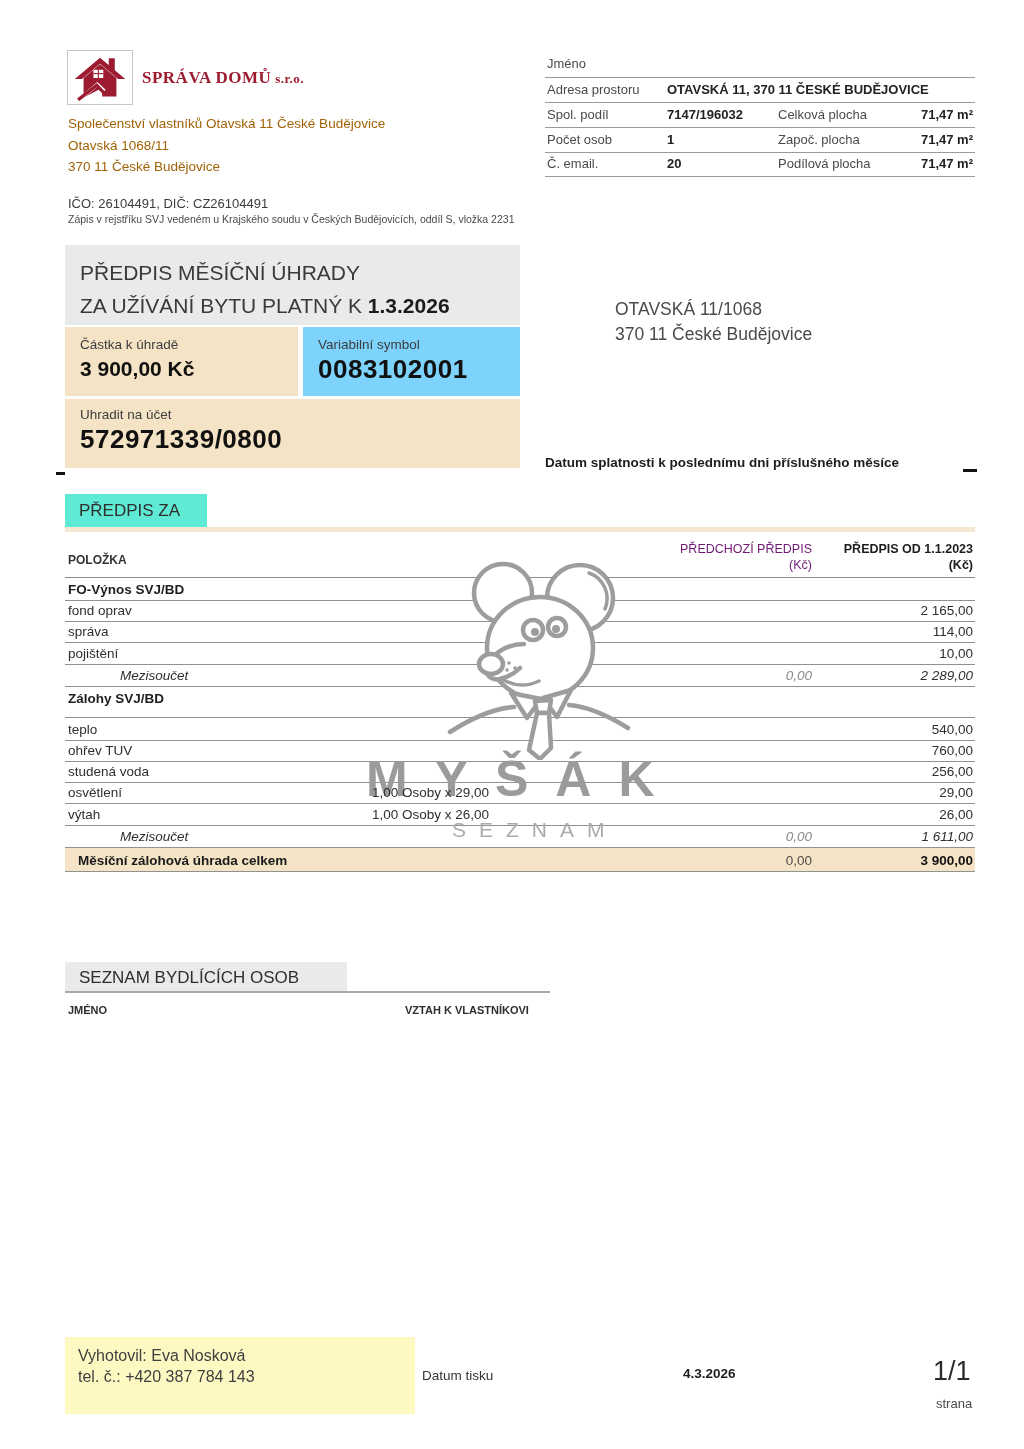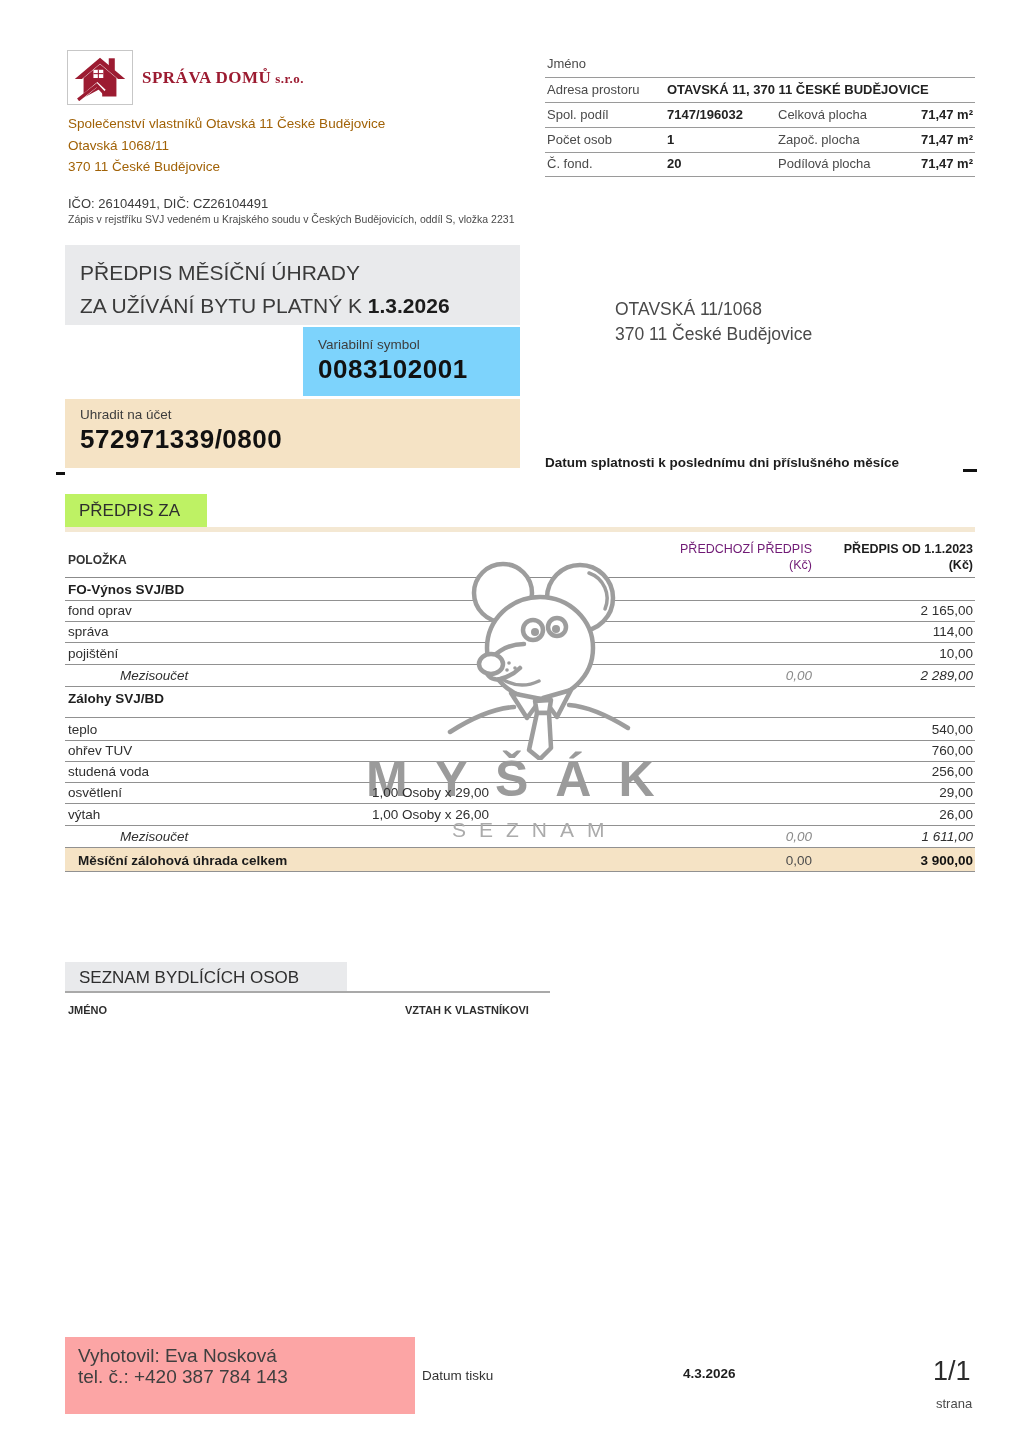--- a/index.html
+++ b/index.html
@@ -36,21 +36,21 @@
   .box-value.big { font-size:26px; margin-top:2px; letter-spacing:.5px; }
 
   .recipient { position:absolute; left:615px; top:297px; font-size:17.5px; line-height:25px; color:#4a4a4a; }
   .due-note { position:absolute; left:545px; top:455px; font-size:13.5px; font-weight:bold; color:#1d1d1d; }
 
   .fold-dash { position:absolute; background:#111; }
   .fold-left { left:56px; top:472px; width:9px; height:3px; }
   .fold-right{ left:963px; top:469px; width:14px; height:3px; }
 
   
-  .sec-items-label { position:absolute; left:65px; top:494px; width:142px; height:33px; background:#bef264; font-size:17px; color:#2e2e2e; padding:7px 0 0 14px; }
+  .sec-items-label { position:absolute; left:65px; top:494px; width:142px; height:33px; background:#5eead4; font-size:17px; color:#2e2e2e; padding:7px 0 0 14px; }
   .sec-items-strip { position:absolute; left:65px; top:527px; width:910px; height:5px; background:#f4e8d3; }
 
   .itable { position:absolute; left:65px; top:536px; width:910px; font-size:13.5px; color:#2f2f2f; }
   .ithead { position:relative; height:42px; border-bottom:1px solid #8b8b8b; }
   .ithead .c-item { position:absolute; left:3px; bottom:10px; font-weight:bold; font-size:12px; color:#333; }
   .ithead .c-prev { position:absolute; right:163px; bottom:4px; text-align:right; font-size:12.5px; color:#701a75; line-height:16px; }
   .ithead .c-new  { position:absolute; right:2px;  bottom:4px; text-align:right; font-size:12.5px; color:#1d1d1d; font-weight:bold; line-height:16px; }
   .irow { position:relative; border-bottom:1px solid #919191; height:21px; }
   .irow .lbl { position:absolute; left:3px; bottom:3px; z-index:3; }
   .irow .qty { position:absolute; left:307px; bottom:3px; z-index:3; }
@@ -76,21 +76,21 @@
   .wm-name { left:366px; top:750px; font-size:50px; font-weight:bold; color:#9b9b9b; letter-spacing:27px; white-space:nowrap; }
   .wm-sub { left:452px; top:818px; font-size:21px; color:#ababab; letter-spacing:13px; white-space:nowrap; }
 
   
   .sec-occ-label { position:absolute; left:65px; top:962px; width:282px; height:31px; background:#e9eaec; font-size:17px; color:#2e2e2e; padding:6px 0 0 14px; }
   .sec-occ-line { position:absolute; left:65px; top:991px; width:485px; height:2px; background:#a9a9a9; }
   .occ-h1 { position:absolute; left:68px; top:1004px; font-size:11px; font-weight:bold; color:#2e2e2e; }
   .occ-h2 { position:absolute; left:405px; top:1004px; font-size:11px; font-weight:bold; color:#2e2e2e; }
 
   
-  .foot-box { position:absolute; left:65px; top:1337px; width:350px; height:77px; background:#fca5a5; padding:8px 0 0 13px; font-size:19px; line-height:21px; color:#3f3f3f; }
+  .foot-box { position:absolute; left:65px; top:1337px; width:350px; height:77px; background:#fef9c3; padding:8px 0 0 13px; font-size:16px; line-height:21px; color:#3f3f3f; }
   .print-label { position:absolute; left:422px; top:1368px; font-size:13.5px; color:#333; }
   .print-date { position:absolute; left:683px; top:1366px; font-size:13.5px; font-weight:bold; color:#1d1d1d; }
   .page-num { position:absolute; left:933px; top:1356px; font-size:27px; color:#2b2b2b; }
   .page-word { position:absolute; left:936px; top:1396px; font-size:13px; color:#4a4a4a; }
 </style>
 </head>
 <body>
 
 <div class="page">
 
@@ -134,30 +134,34 @@
       <span class="l2">Celková plocha</span>
       <span class="v2">71,47 m²</span>
     </div>
     <div class="urow">
       <span class="l1">Počet osob</span>
       <span class="v1">1</span>
       <span class="l2">Započ. plocha</span>
       <span class="v2">71,47 m²</span>
     </div>
     <div class="urow last">
-      <span class="l1">Č. fond.</span>
+      <span class="l1">Č. email.</span>
       <span class="v1">20</span>
       <span class="l2">Podílová plocha</span>
       <span class="v2">71,47 m²</span>
     </div>
   </div>
 
   <div class="pay-title">
     <div>PŘEDPIS MĚSÍČNÍ ÚHRADY</div>
     <div><span>ZA UŽÍVÁNÍ BYTU PLATNÝ K </span><b>1.3.2026</b></div>
+  </div>
+  <div class="amt-box">
+    <div class="box-label">Částka k úhradě</div>
+    <div class="box-value">3 900,00 Kč</div>
   </div>
   <div class="vs-box">
     <div class="box-label">Variabilní symbol</div>
     <div class="box-value big">0083102001</div>
   </div>
   <div class="acct-box">
     <div class="box-label">Uhradit na účet</div>
     <div class="box-value big">572971339/0800</div>
   </div>
 

